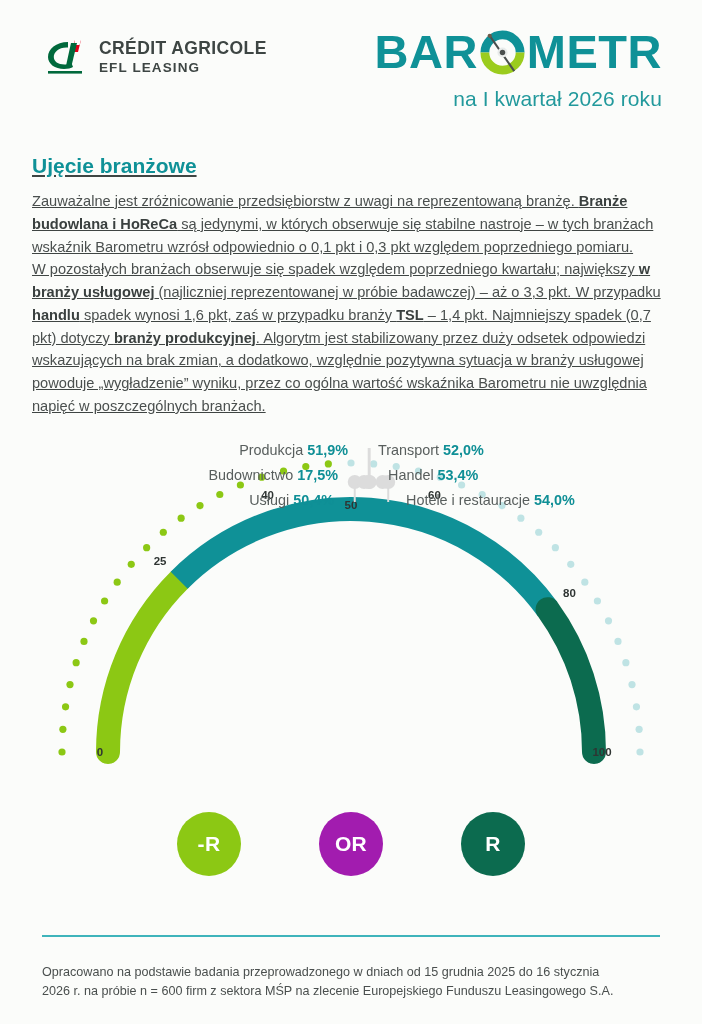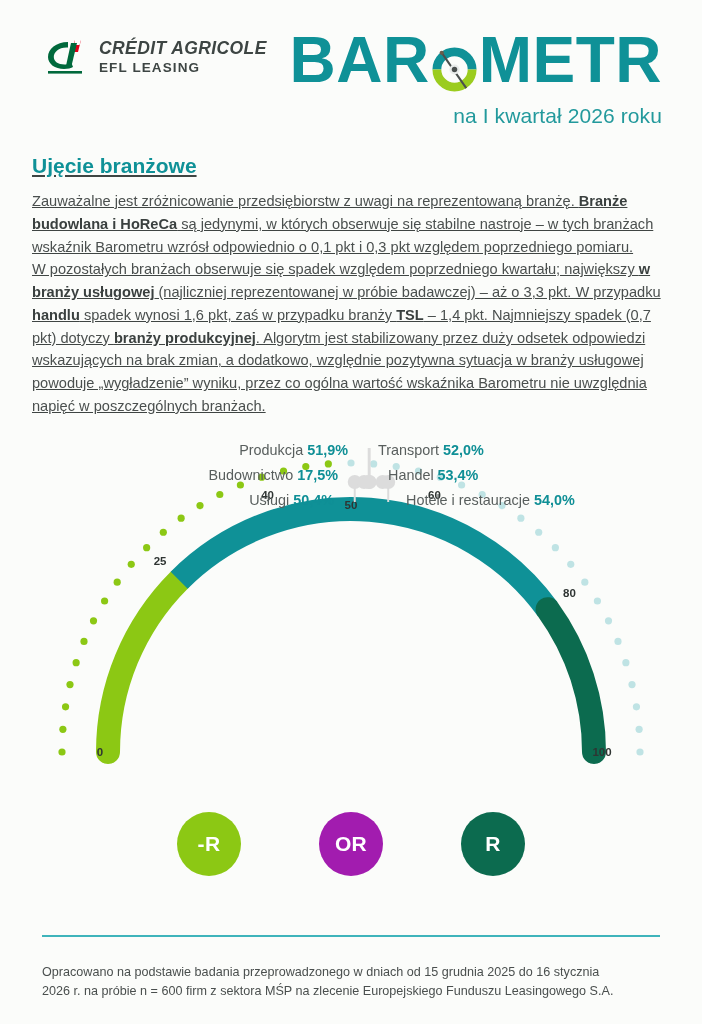--- a/index.html
+++ b/index.html
@@ -31,42 +31,41 @@
     gap: 9px;
   }
   .ca-mark { width: 46px; height: 38px; display:block; }
   .ca-words { line-height: 1; }
   .ca-line1 {
     font-size: 17.5px;
     font-weight: bold;
     letter-spacing: 0.4px;
     color: #3d4543;
     display: block;
-    font-style: italic;
   }
   .ca-line2 {
     font-size: 13.5px;
     font-weight: bold;
     letter-spacing: 1.1px;
     color: #3d4543;
     display: block;
     margin-top: 3px;
   }
 
   .brand {
     position: absolute;
     right: 40px;
     top: 28px;
     text-align: right;
   }
   .brand-word {
     display: flex;
     align-items: flex-end;
     justify-content: flex-end;
-    font-size: 64px;
+    font-size: 47px;
     font-weight: bold;
     letter-spacing: 0.5px;
     color: #0f9197;
     line-height: 1;
   }
   .brand-o { display:inline-block; width: 47px; height: 47px; margin: 0 1px; position: relative; top: 1px;}
   .brand-sub {
     margin-top: 12px;
     font-size: 21px;
     color: #22999c;

